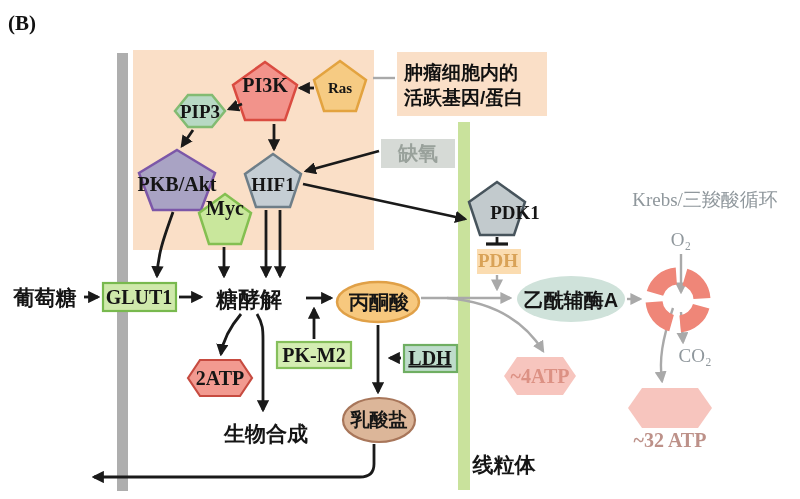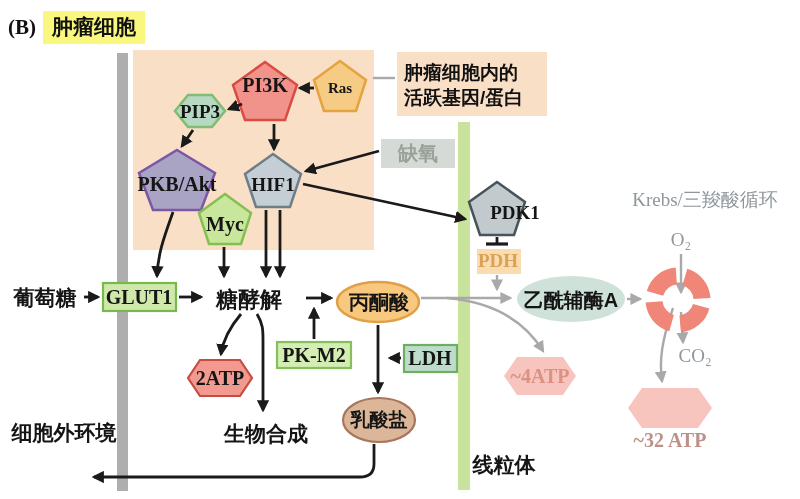--- a/index.html
+++ b/index.html
@@ -92,50 +92,48 @@
     <path d="M314,339 L314,309" stroke="#1a1a1a" stroke-width="2.8" fill="none" marker-end="url(#mB)"></path>
     <path d="M378,325 L378,392" stroke="#1a1a1a" stroke-width="2.8" fill="none" marker-end="url(#mB)"></path>
     <path d="M401,358 L390,358" stroke="#1a1a1a" stroke-width="2.8" fill="none" marker-end="url(#mB)"></path>
     <path d="M374,444 L374,464 Q374,477 360,477 L94,477" stroke="#1a1a1a" stroke-width="2.8" fill="none" marker-end="url(#mB)"></path>
     <path d="M497,237 L497,243" stroke="#1a1a1a" stroke-width="2.8" fill="none"></path>
     <path d="M486,244 L508,244" stroke="#1a1a1a" stroke-width="3.2" fill="none"></path>
   </svg>
 
   <div id="title-row">
     <span id="title-prefix">(B)</span>
-    <span id="title-highlight">肿瘤细胞</span>
   </div>
 
   <div class="ann-line" style="top:60px;">肿瘤细胞内的</div>
   <div class="ann-line" style="top:85px;">活跃基因/蛋白</div>
 
   <div class="lbl" style="left:418px;top:153px;font-size:20px;color:#99a19b;">缺氧</div>
 
   <div class="lbl serif" style="left:265px;top:85px;font-size:20px;">PI3K</div>
   <div class="lbl serif" style="left:340px;top:88px;font-size:15px;">Ras</div>
   <div class="lbl serif" style="left:200px;top:112px;font-size:19px;">PIP3</div>
   <div class="lbl serif" style="left:177px;top:184px;font-size:20px;">PKB/Akt</div>
   <div class="lbl serif" style="left:273px;top:185px;font-size:19px;">HIF1</div>
-  <div class="lbl serif" style="left:225px;top:224px;font-size:20px;">Myc</div>
+  <div class="lbl serif" style="left:225px;top:208px;font-size:20px;">Myc</div>
   <div class="lbl serif" style="left:497px;top:213px;font-size:19px;padding-left:36px;">PDK1</div>
   <div class="lbl serif" style="left:498px;top:261px;font-size:19px;color:#d9a257;">PDH</div>
 
   <div class="lbl" style="left:45px;top:298px;font-size:21px;">葡萄糖</div>
   <div class="lbl serif" style="left:139px;top:297px;font-size:20px;">GLUT1</div>
   <div class="lbl" style="left:249px;top:300px;font-size:22px;">糖酵解</div>
   <div class="lbl" style="left:379px;top:302px;font-size:20px;">丙酮酸</div>
   <div class="lbl serif" style="left:314px;top:355px;font-size:20px;">PK-M2</div>
-  <div class="lbl serif" style="left:430px;top:358px;font-size:20px;">LDH</div>
+  <div class="lbl serif" style="left:430px;top:358px;font-size:20px;text-decoration:underline;">LDH</div>
   <div class="lbl serif" style="left:220px;top:378px;font-size:20px;">2ATP</div>
   <div class="lbl" style="left:379px;top:420px;font-size:19px;">乳酸盐</div>
   <div class="lbl" style="left:571px;top:300px;font-size:20px;">乙酰辅酶A</div>
   <div class="lbl serif" style="left:540px;top:376px;font-size:20px;color:#dc9184;">~4ATP</div>
   <div class="lbl serif" style="left:670px;top:408px;font-size:20px;color:#bd9189;margin-top:32px;">~32 ATP</div>
 
   <div class="lbl serif gray" style="left:705px;top:200px;font-size:19px;">Krebs/三羧酸循环</div>
   <div class="lbl serif gray" style="left:681px;top:240px;font-size:19px;">O₂</div>
   <div class="lbl serif gray" style="left:695px;top:356px;font-size:19px;">CO₂</div>
 
-  <div class="lbl" style="left:64px;top:433px;font-size:21px;">细胞外环境</div>
   <div class="lbl" style="left:266px;top:434px;font-size:21px;">生物合成</div>
   <div class="lbl" style="left:504px;top:433px;font-size:21px;margin-top:32px;">线粒体</div>
 
 </div>
 
 </body></html>

